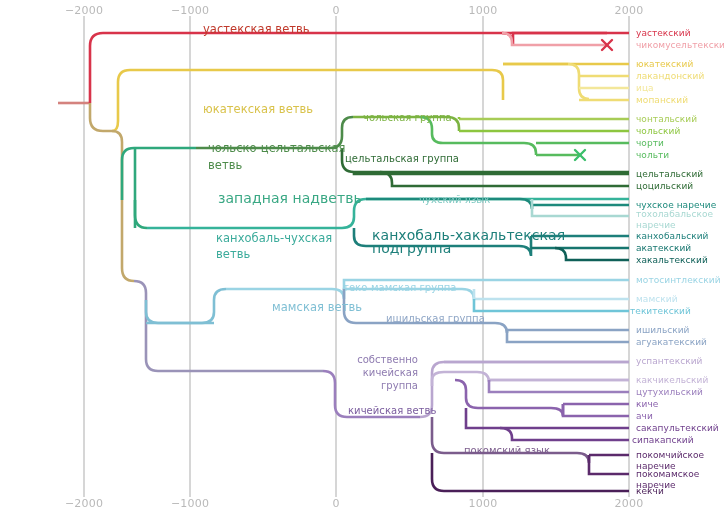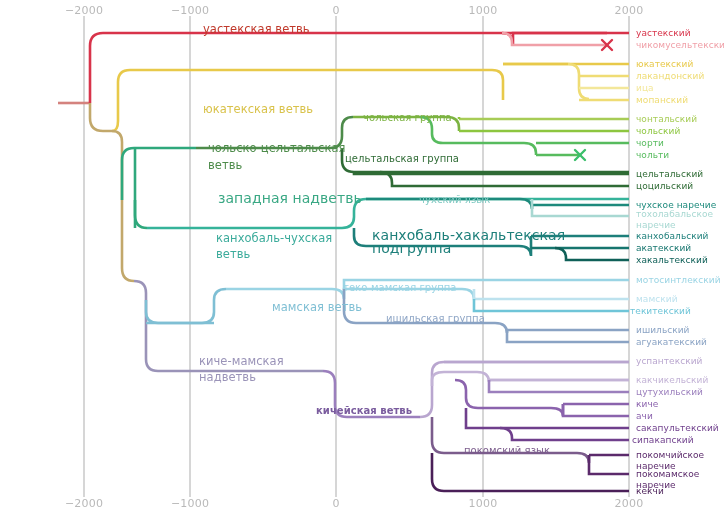--- a/index.html
+++ b/index.html
@@ -147,23 +147,24 @@
   <div class="lbl node" style="left:345px;top:153px;color:#2f6b35;">цельтальская группа</div>
   <div class="lbl node big" style="left:218px;top:193px;color:#3aa884;">западная надветвь</div>
   <div class="lbl node mid" style="left:216px;top:230px;color:#3bab9b;line-height:16px;">канхобаль-чухская
 ветвь</div>
   <div class="lbl node" style="left:419px;top:194px;color:#7fc9c2;">чухский язык</div>
   <div class="lbl node tiny" style="left:372px;top:229px;color:#1d7f7a;line-height:13px;">канхобаль-хакальтекская
 подгруппа</div>
   <div class="lbl node mid" style="left:272px;top:302px;color:#7fbfd4;">мамская ветвь</div>
   <div class="lbl node" style="left:343px;top:282px;color:#9ad4e4;">теко-мамская группа</div>
   <div class="lbl node" style="left:386px;top:313px;color:#8fa6c6;">ишильская группа</div>
-  <div class="lbl node mid" style="left:199px;top:353px;color:#9a93b8;line-height:16px;">киче-мамская
-надветвь</div>
-  <div class="lbl node" style="left:316px;top:405px;color:#7a5c9e;font-weight:bold;">кичейская ветвь</div>
+  <div class="lbl node" style="left:355px;top:353px;width:63px;text-align:right;color:#8e7bb0;line-height:13px;">собственно
+кичейская
+группа</div>
+  <div class="lbl node" style="left:348px;top:405px;color:#7a5c9e;">кичейская ветвь</div>
   <div class="lbl node" style="left:464px;top:445px;color:#7b5c8c;">покомский язык</div>
 
   <div class="lbl leaf" style="left:636px;top:28px;color:#d8334a;">уастекский</div>
   <div class="lbl leaf" style="left:636px;top:40px;color:#f0a0a8;">чикомусельтекский</div>
   <div class="lbl leaf" style="left:636px;top:59px;color:#e8c94a;">юкатекский</div>
   <div class="lbl leaf" style="left:636px;top:71px;color:#efdc74;">лакандонский</div>
   <div class="lbl leaf" style="left:636px;top:83px;color:#f3e79a;">ица</div>
   <div class="lbl leaf" style="left:636px;top:95px;color:#efdc74;">мопанский</div>
   <div class="lbl leaf" style="left:636px;top:114px;color:#a7cc56;">чонтальский</div>
   <div class="lbl leaf" style="left:636px;top:126px;color:#8dc63f;">чольский</div>

